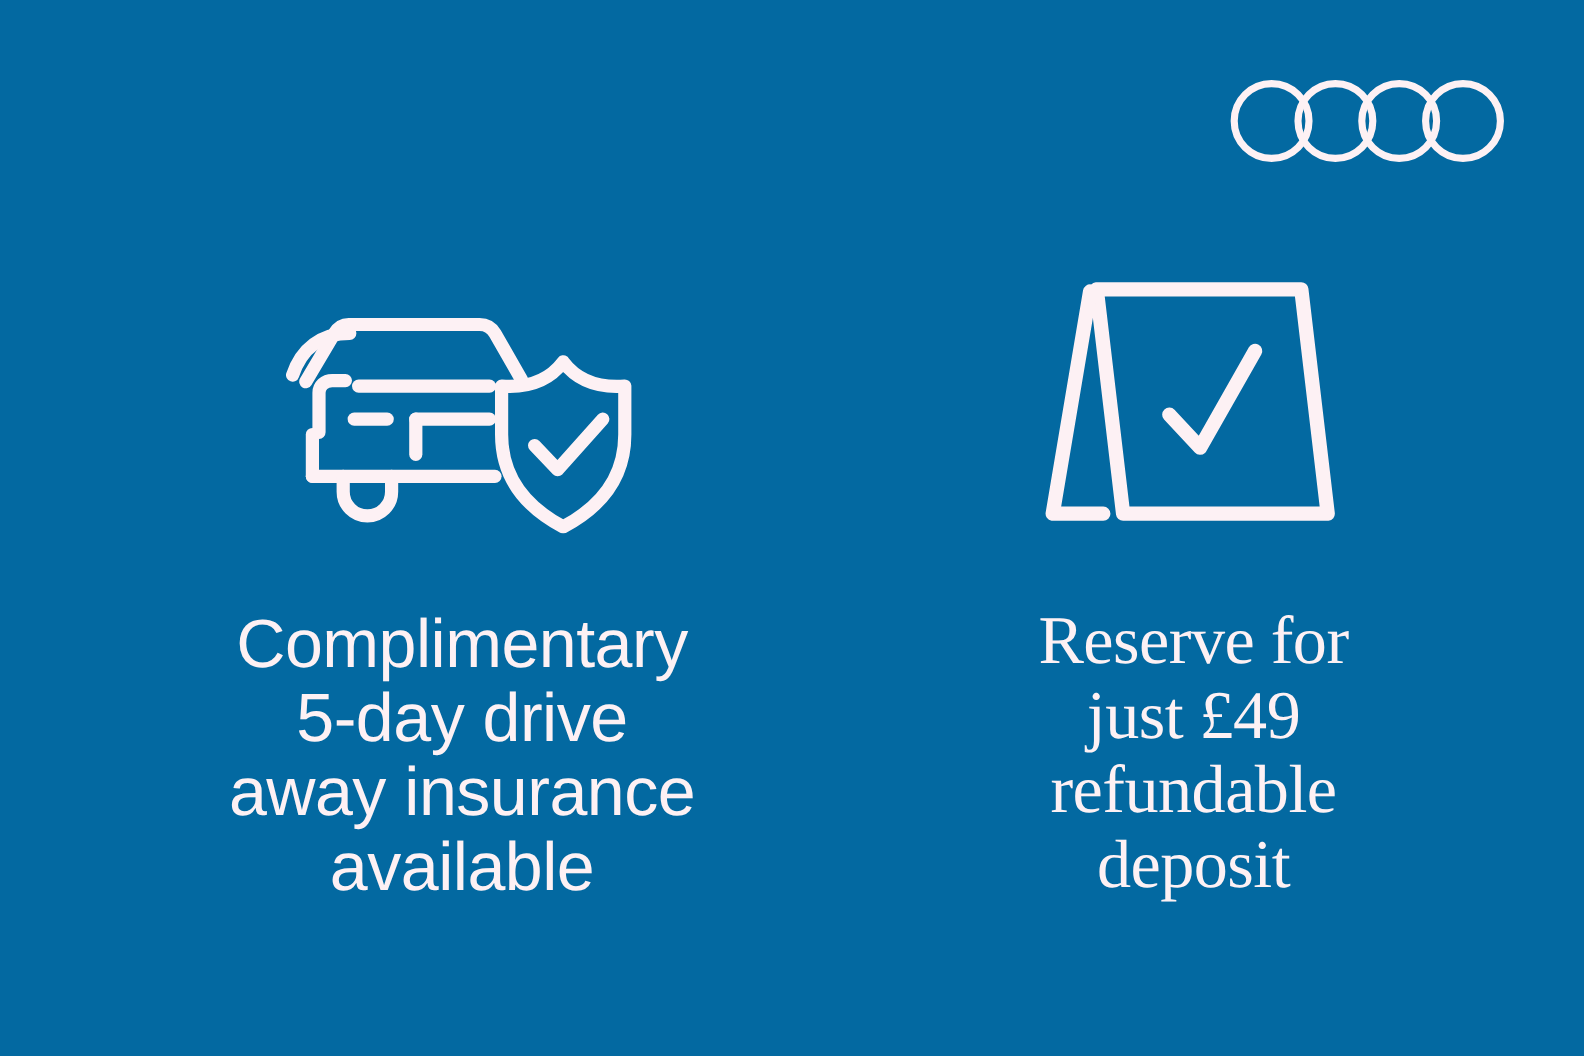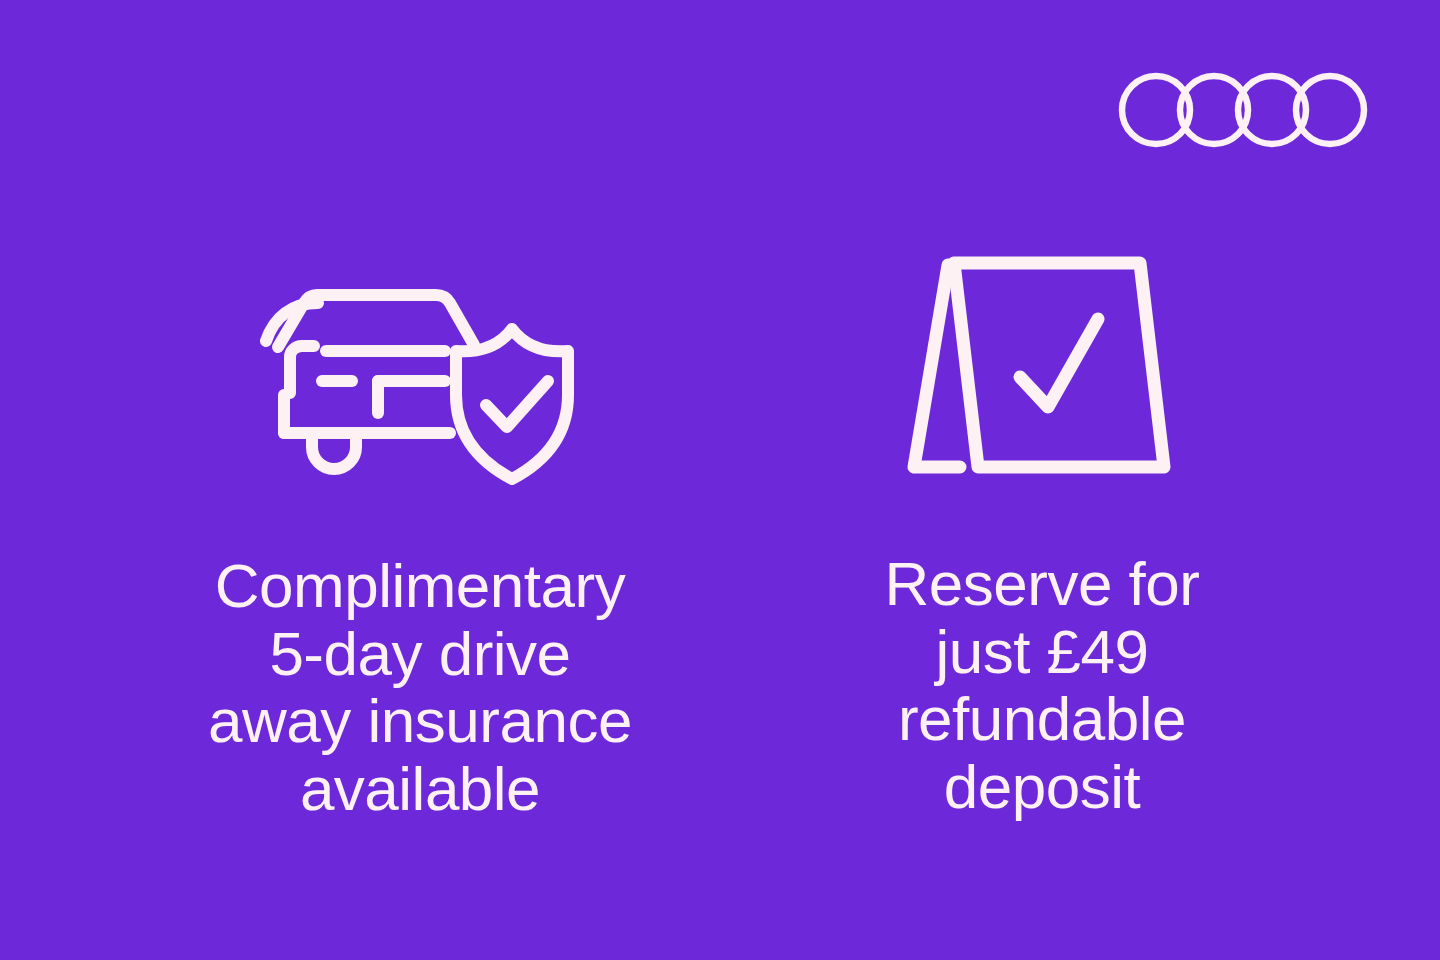--- a/index.html
+++ b/index.html
@@ -13,21 +13,21 @@
 
   body {
     background: #F50536;
     font-family: "Liberation Sans", "DejaVu Sans", sans-serif;
     position: relative;
   }
 
   .banner {
     position: absolute;
     inset: 0;
-    background: #6d28d9;
+    background: #0369a1;
   }
 
   
   .brand-logo {
     position: absolute;
     top: 58px;
     left: 1118px;
     width: 250px;
     height: 104px;
   }
@@ -51,23 +51,24 @@
     align-items: center;
   }
 
   .feature--insurance {
     left: 113px;
     top: 240px;
     width: 614px;
   }
 
   .feature--deposit {
-    left: 787px;
+    left: 830px;
     top: 240px;
     width: 510px;
+    font-family: Liberation Serif, serif;
   }
 
   .feature-icon {
     height: 250px;
     display: flex;
     align-items: center;
     justify-content: center;
   }
   .feature-icon svg { display: block; }
 

